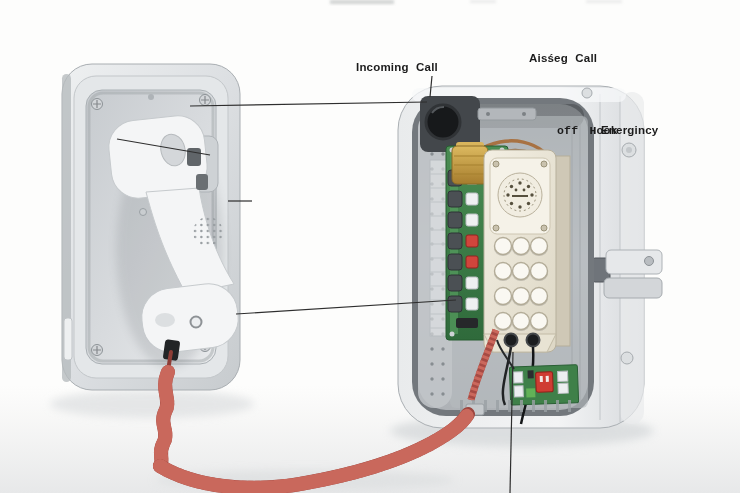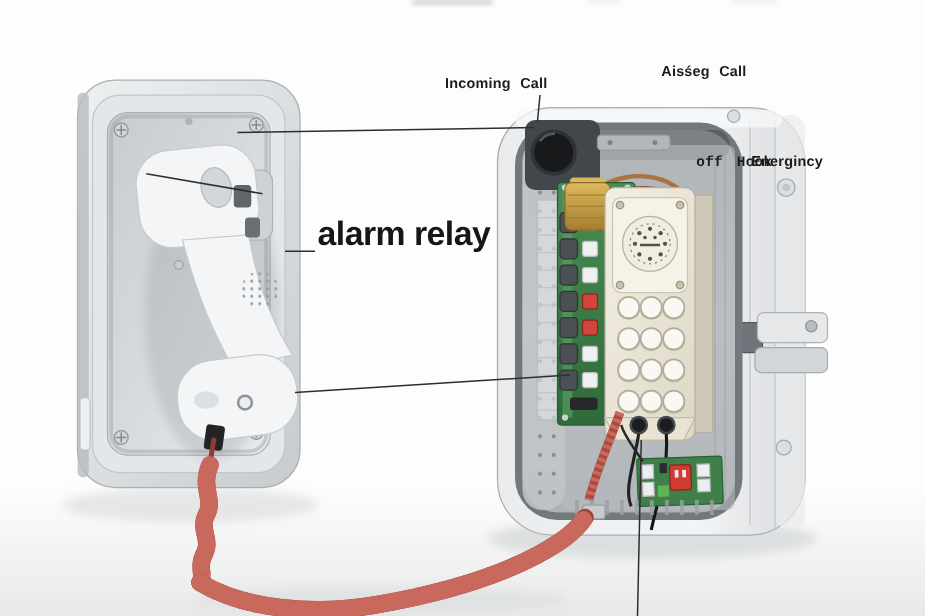--- a/index.html
+++ b/index.html
@@ -316,16 +316,15 @@
     <rect x="470" y="0" width="26" height="3" fill="#9aa0a4" opacity=".2"></rect>
     <rect x="586" y="0" width="36" height="3" fill="#9aa0a4" opacity=".2"></rect>
   </g>
 </svg>
 
 <div class="lbl" style="left:356px;top:61px;">Incoming Call</div>
 <div class="lbl" style="left:529px;top:52px;">Aisśeg Call</div>
 <div class="lbl" style="left:557px;top:124px;font-family:Liberation Mono, monospace;">off Hook</div>
 <div class="lbl" style="left:601px;top:124px;">Energincy</div>
 <div class="lbl-big" style="left:254px;top:174px;">
-  <div>alarm relay</div>
 </div>
 
 </div>
 
 </body></html>

